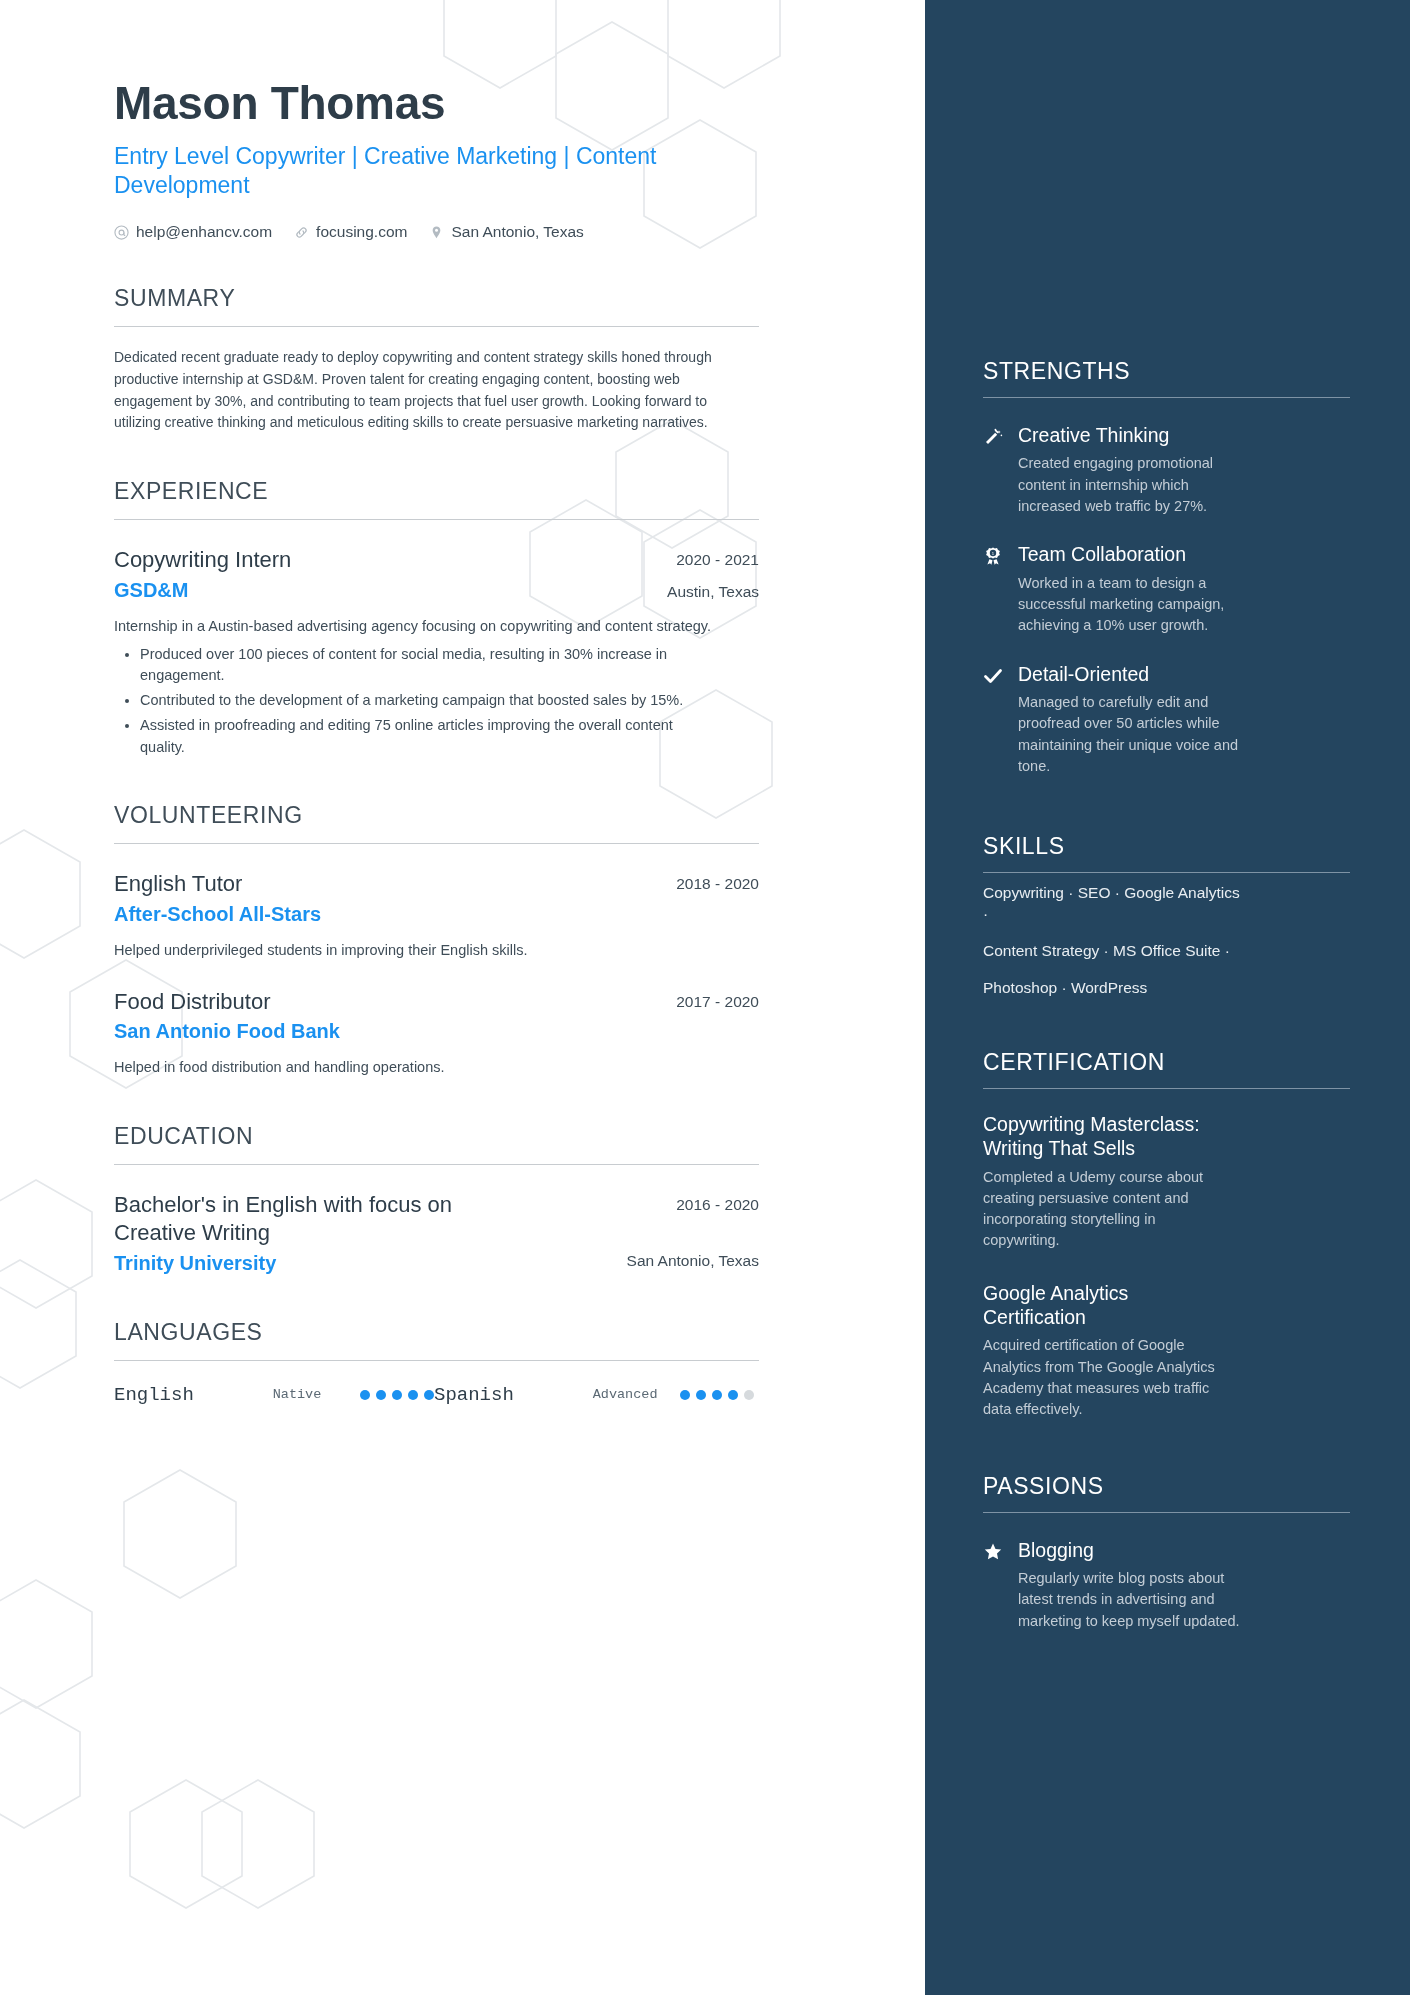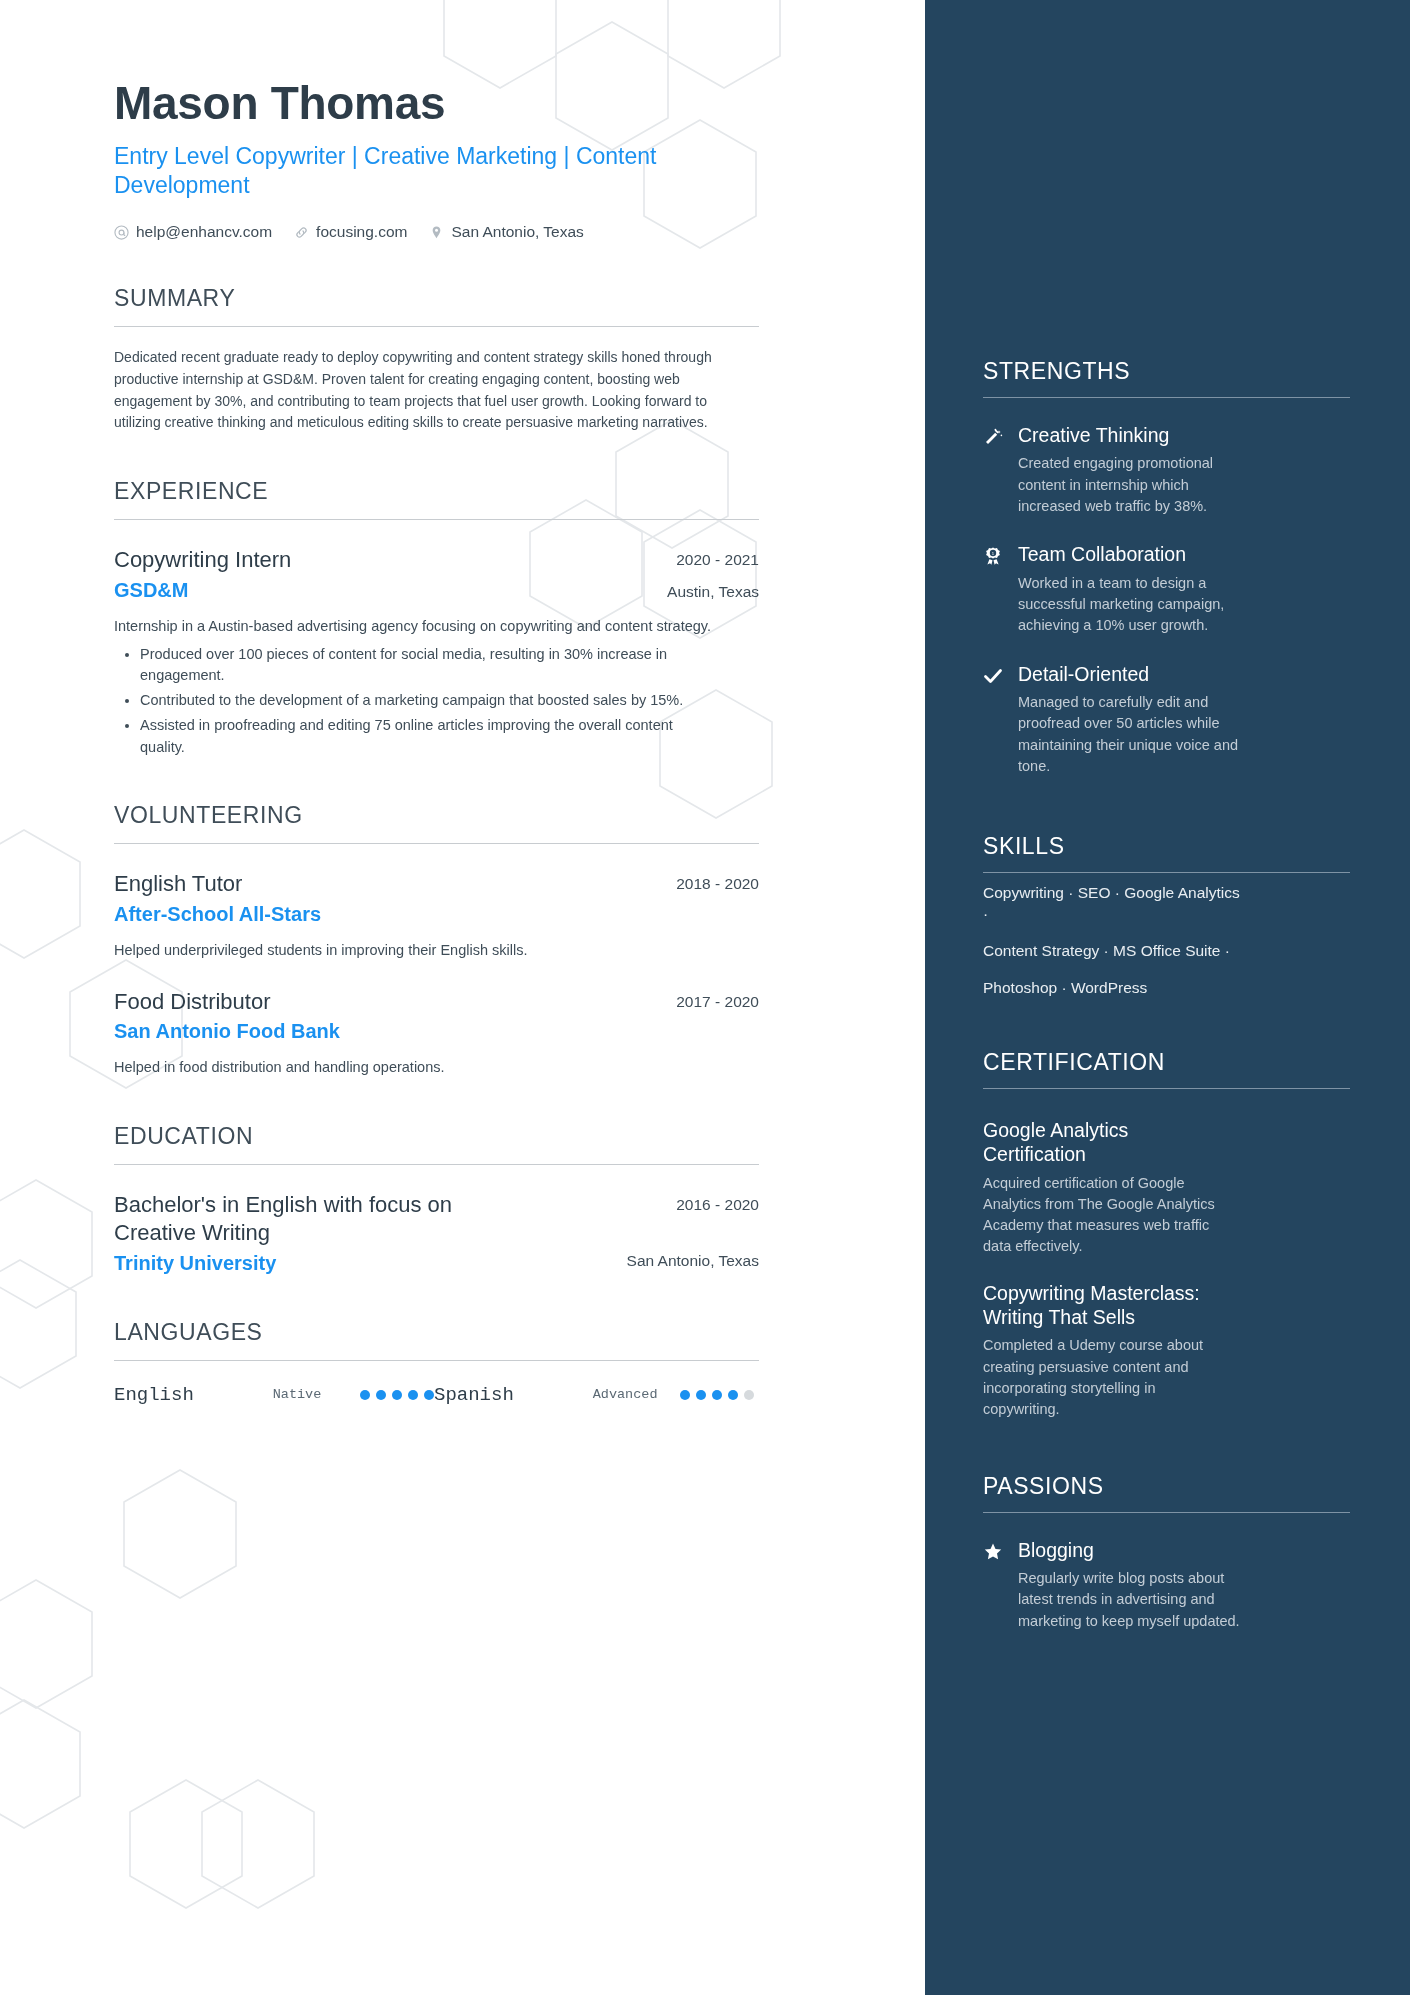--- a/index.html
+++ b/index.html
@@ -447,21 +447,21 @@
           <svg width="20" height="20" viewBox="0 0 20 20">
               <path d="M4 17 L13.2 7.8 L15.2 9.8 L6 19 Z" fill="#ffffff" transform="translate(-1,-2)"></path>
               <path d="M13.6 5.4 L15.6 7.4" stroke="#ffffff" stroke-width="1.6" stroke-linecap="round" transform="translate(-1,-2)"></path>
               <path d="M16 3.2l.5 1.3 1.3.5-1.3.5-.5 1.3-.5-1.3-1.3-.5 1.3-.5z" fill="#ffffff"></path>
               <circle cx="12.4" cy="2.6" r="0.9" fill="#ffffff"></circle>
               <circle cx="18.4" cy="8.4" r="0.8" fill="#ffffff"></circle>
             </svg>
         </span>
         <span class="strength-body">
           <span class="strength-name">Creative Thinking</span>
-          <span class="strength-desc" style="display:block">Created engaging promotional content in internship which increased web traffic by 38%.</span>
+          <span class="strength-desc" style="display:block">Created engaging promotional content in internship which increased web traffic by 27%.</span>
         </span>
       </div>
 
       <div class="strength">
         <span class="strength-icon">
           <svg width="20" height="20" viewBox="0 0 20 20">
               <path d="M10 1.4l1.9 1 2.1-.3 1 1.9 1.9 1-.8 2 .8 2-1.9 1-1 1.9-2.1-.3-1.9 1-1.9-1-2.1.3-1-1.9-1.9-1 .8-2-.8-2 1.9-1 1-1.9 2.1.3z" fill="#ffffff"></path>
               <circle cx="10" cy="7" r="3.2" fill="#24455f"></circle>
               <text x="10" y="8.6" font-size="4.2" fill="#ffffff" text-anchor="middle" font-family="Liberation Sans, sans-serif">1</text>
               <path d="M6.4 13.2L4.4 18.6l2.6-1.3 1.4 1.5 1.1-4.6z" fill="#ffffff"></path>
@@ -494,28 +494,28 @@
         <div class="skills-line">Copywriting · SEO · Google Analytics ·</div>
         <div class="skills-line">Content Strategy · MS Office Suite ·</div>
         <div class="skills-line">Photoshop · WordPress</div>
       </div>
     </div>
 
     <div class="side-section" style="margin-top:50px">
       <div class="side-title">CERTIFICATION</div>
       <div class="side-rule"></div>
 
+      <div class="cert">
+        <div class="cert-name">Copywriting Masterclass: Writing That Sells</div>
+        <div class="cert-desc">Completed a Udemy course about creating persuasive content and incorporating storytelling in copywriting.</div>
+      </div>
+
       <div class="cert" style="margin-top:30px">
         <div class="cert-name">Google Analytics Certification</div>
         <div class="cert-desc">Acquired certification of Google Analytics from The Google Analytics Academy that measures web traffic data effectively.</div>
-      </div>
-
-      <div class="cert">
-        <div class="cert-name">Copywriting Masterclass: Writing That Sells</div>
-        <div class="cert-desc">Completed a Udemy course about creating persuasive content and incorporating storytelling in copywriting.</div>
       </div>
     </div>
 
     <div class="side-section" style="margin-top:52px">
       <div class="side-title">PASSIONS</div>
       <div class="side-rule"></div>
 
       <div class="strength">
         <span class="strength-icon">
           <svg width="20" height="20" viewBox="0 0 20 20">

